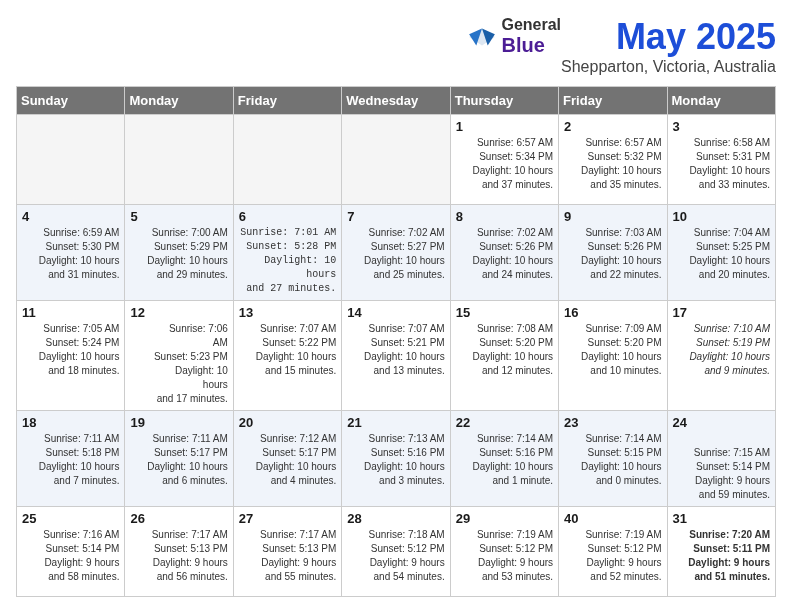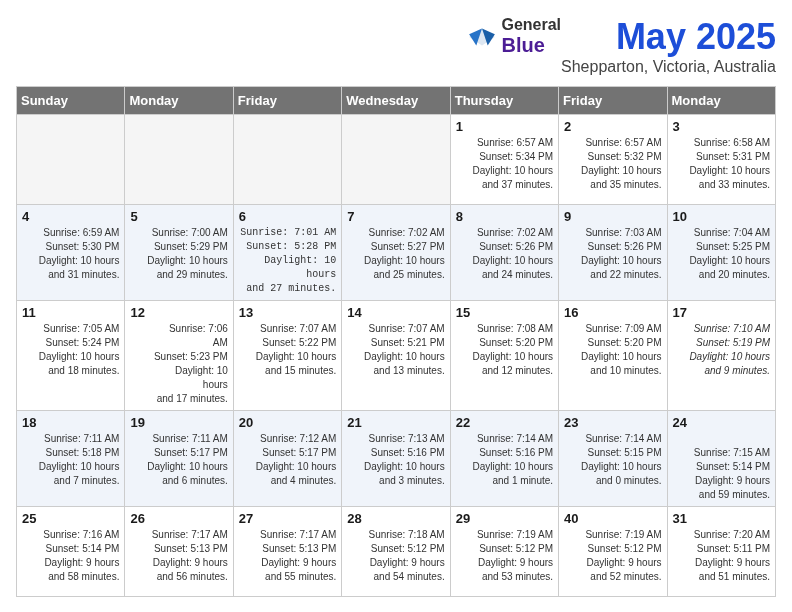--- a/index.html
+++ b/index.html
@@ -329,20 +329,20 @@
         </td>
         <td class="calendar-cell">
           <div class="day-number">40</div>
           <div class="cell-text" style="white-space: pre-line;">Sunrise: 7:19 AM
 Sunset: 5:12 PM
 Daylight: 9 hours
 and 52 minutes.</div>
         </td>
         <td class="calendar-cell">
           <div class="day-number">31</div>
-          <div class="cell-text" style="white-space: pre-line;">Sunrise: 7:20 AM
+          <div class="cell-text" style="white-space: pre-line; font-weight: bold;">Sunrise: 7:20 AM
 Sunset: 5:11 PM
 Daylight: 9 hours
 and 51 minutes.</div>
         </td>
       </tr>
     </tbody>
 </table>
 
 </body></html>

